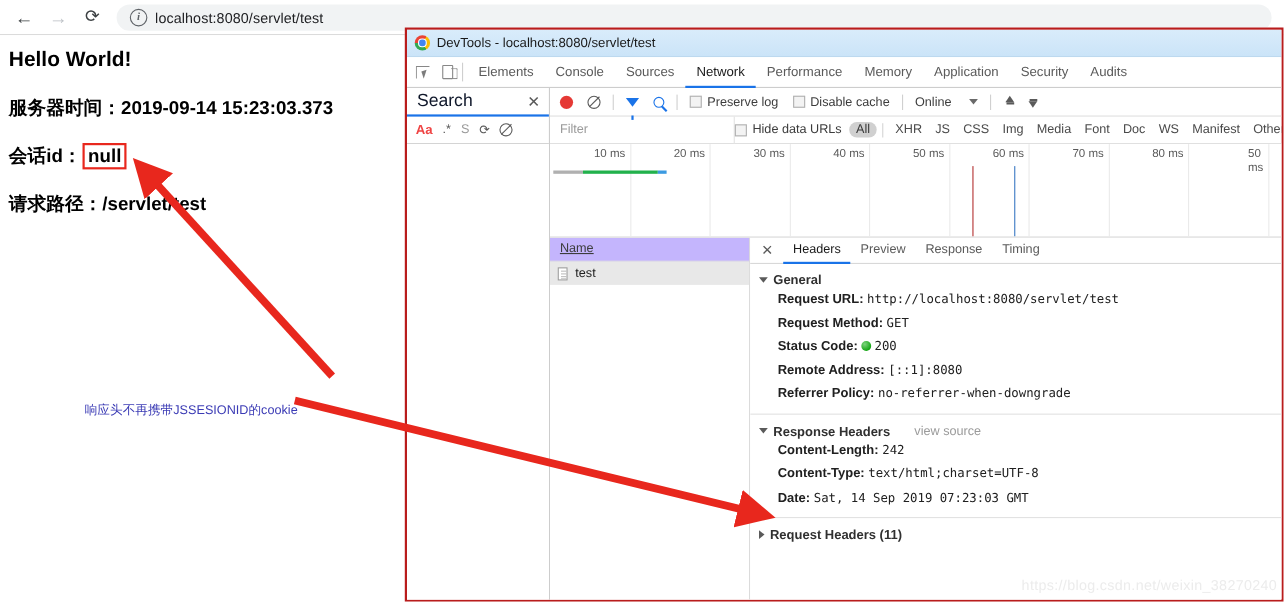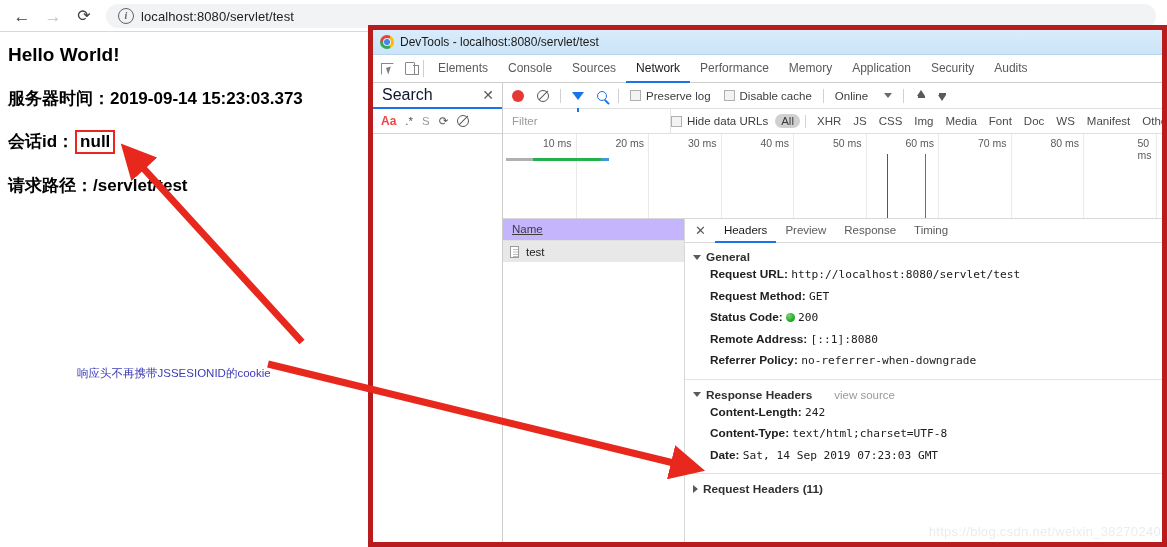--- a/index.html
+++ b/index.html
@@ -70,21 +70,21 @@
     font-family: "Liberation Sans", sans-serif; white-space: nowrap;
   }
 
   
   .arrows { position: absolute; left: 0; top: 0; width: 1167px; height: 547px; pointer-events: none; }
 
   
   .devtools {
     position: absolute; left: 368px; top: 25px; width: 799px; height: 522px;
     background: #ffffff;
-    border: 5px solid #b91c1c;
+    border: 2px solid #b91c1c;
     box-sizing: border-box;
     overflow: hidden;
   }
   .dt-titlebar {
     position: relative; height: 24px;
     background: linear-gradient(to bottom, #d9ecfb, #cbe4f8);
     display: flex; align-items: center; padding-left: 7px;
     border-bottom: 1px solid #b6d5ee;
   }
   .chrome-logo {

